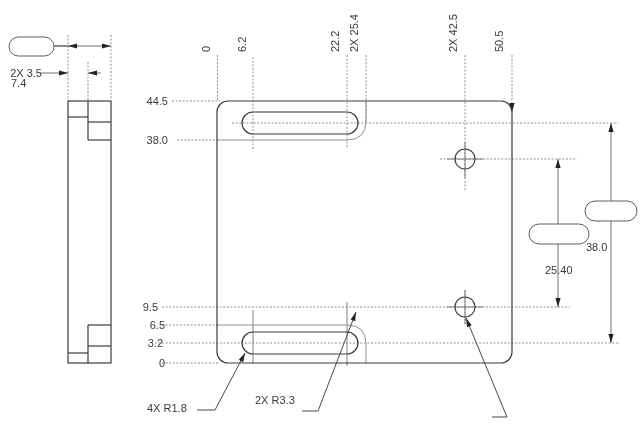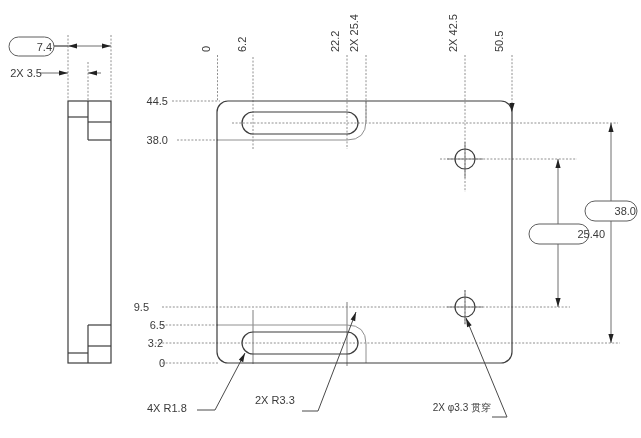--- a/index.html
+++ b/index.html
@@ -5,21 +5,21 @@
   html,body{margin:0;padding:0;background:#ffffff;}
   #stage{
     position:relative;width:641px;height:438px;background:#ffffff;overflow:hidden;
     font-family:"Liberation Sans","DejaVu Sans",sans-serif;color:#3a3a3a;
   }
   #geom{position:absolute;left:0;top:0;}
   .hlabel{position:absolute;font-size:11px;line-height:14px;height:14px;text-align:right;white-space:nowrap;}
   .vlabel{position:absolute;font-size:11px;line-height:12px;height:12px;white-space:nowrap;
           transform-origin:left bottom;transform:rotate(-90deg);}
   .clabel{position:absolute;font-size:11px;line-height:14px;white-space:nowrap;}
-  .bubble-text{position:absolute;font-size:11px;line-height:14px;text-align:right;}
+  .bubble-text{position:absolute;font-size:11px;line-height:14px;text-align:left;margin-top:36px;}
   .note{position:absolute;font-size:10px;line-height:13px;text-align:right;white-space:nowrap;}
 </style>
 </head>
 <body>
 
 <div id="stage">
 
   <svg id="geom" width="641" height="438" viewBox="0 0 641 438">
 
     <g stroke="#909090" stroke-width="1" fill="none" stroke-dasharray="2,1.6">
@@ -122,28 +122,27 @@
 
   <div class="vlabel" style="left:212px;top:40px;">0</div>
   <div class="vlabel" style="left:248px;top:40px;">6.2</div>
   <div class="vlabel" style="left:341px;top:40px;">22.2</div>
   <div class="vlabel" style="left:360px;top:40px;">2X 25.4</div>
   <div class="vlabel" style="left:459px;top:40px;">2X 42.5</div>
   <div class="vlabel" style="left:505px;top:40px;">50.5</div>
 
   <div class="hlabel" style="left:123px;top:94px;width:45px;">44.5</div>
   <div class="hlabel" style="left:123px;top:133px;width:45px;">38.0</div>
-  <div class="hlabel" style="left:107px;top:300px;width:42px;">9.5</div>
+  <div class="hlabel" style="left:116px;top:300px;width:42px;">9.5</div>
   <div class="hlabel" style="left:123px;top:318px;width:42px;">6.5</div>
   <div class="hlabel" style="left:123px;top:336px;width:40px;">3.2</div>
   <div class="hlabel" style="left:123px;top:356px;width:42px;">0</div>
 
   <div class="bubble-text" style="left:586px;top:204px;width:50px;">38.0</div>
   <div class="bubble-text" style="left:529px;top:227px;width:60px;padding-left:16px;">25.40</div>
 
   <div class="clabel" style="left:147px;top:401px;">4X R1.8</div>
   <div class="clabel" style="left:255px;top:393px;">2X R3.3</div>
 
   <div class="note" style="left:351px;top:401px;width:140px;">
-    <div>2X φ3.3 贯穿</div>
   </div>
 
 </div>
 
 </body></html>

